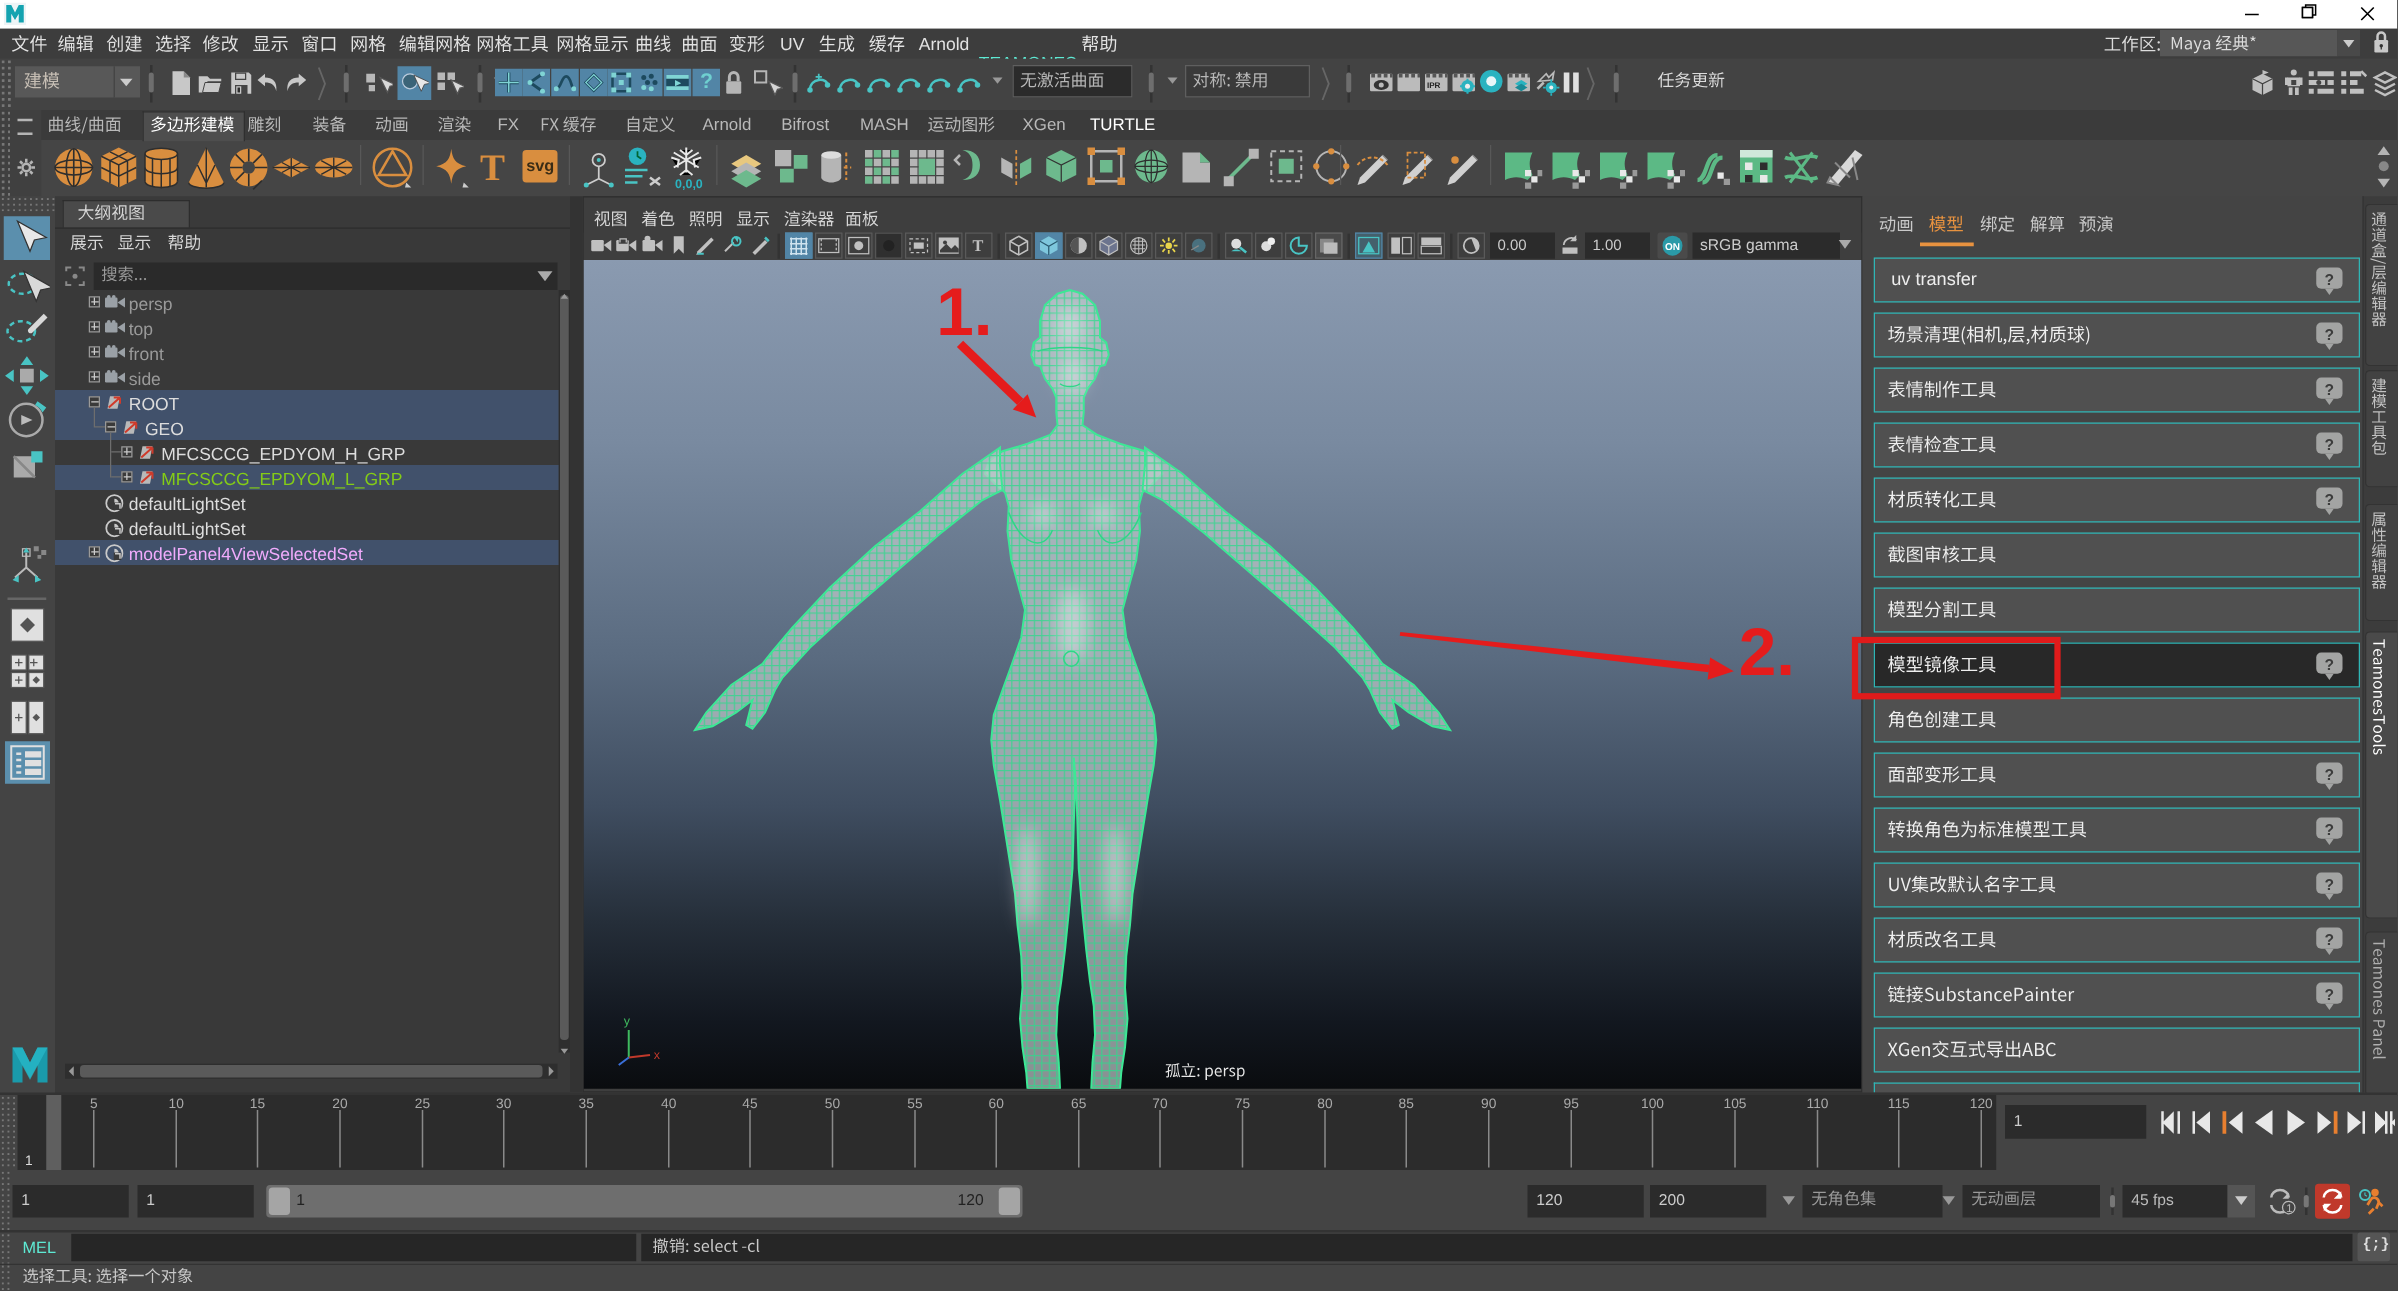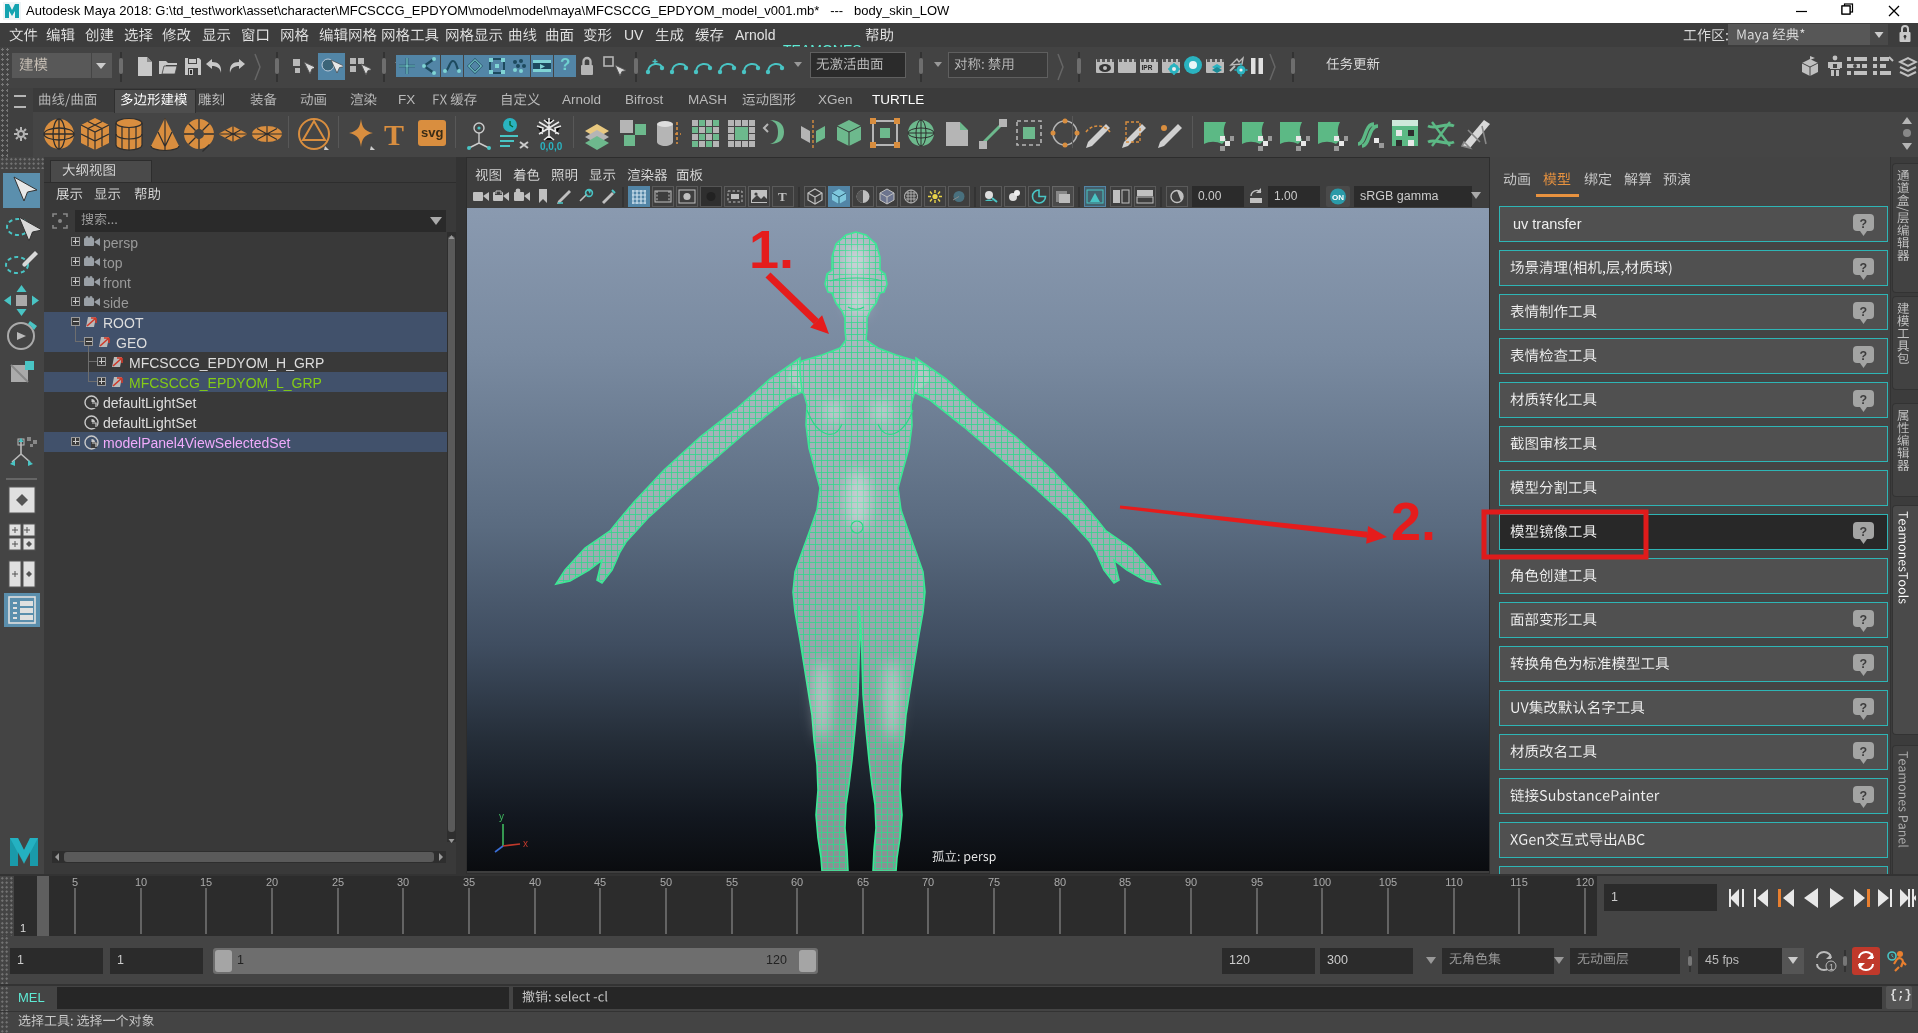--- a/index.html
+++ b/index.html
@@ -4,21 +4,20 @@
 *{box-sizing:content-box;}
 #root{position:relative;width:1918px;height:1033px;overflow:hidden;background:#444444;font-family:'Liberation Sans',sans-serif;}
 div{line-height:1.15;}
 </style></head><body>
 <div id="root">
     <div style="position:absolute;left:0px;top:0px;width:1918px;height:23px;background:#ffffff"></div>
     <svg style="position:absolute;left:3px;top:2px;width:18px;height:18px;" viewBox="0 0 18 18">
       <rect x="0" y="0" width="18" height="18" fill="#eef4f6"></rect>
       <path d="M2 16V2h4l3 6 3-6h4v14h-4V9l-3 5-3-5v7z" fill="#14a3b0"></path>
     </svg>
-    <div style="position:absolute;left:26px;top:3px;width:1700px;height:17px;font:13px 'Liberation Sans',sans-serif;color:#000;white-space:nowrap">Autodesk Maya 2018: G:\td_test\work\asset\character\MFCSCCG_EPDYOM\model\model\maya\MFCSCCG_EPDYOM_model_v001.mb*&nbsp;&nbsp;&nbsp;---&nbsp;&nbsp;&nbsp;body_skin_LOW</div>
     <svg style="position:absolute;left:1780px;top:0px;width:138px;height:23px;" viewBox="0 0 138 23">
       <path d="M16 11.5h11" stroke="#000" stroke-width="1.2"></path>
       <rect x="62" y="6" width="8" height="8" fill="none" stroke="#000" stroke-width="1.2"></rect>
       <rect x="64.5" y="4" width="8" height="8" fill="none" stroke="#000" stroke-width="1.2"></rect>
       <rect x="62" y="6" width="8" height="8" fill="#fff" stroke="#000" stroke-width="1.2"></rect>
       <path d="M109 6l10 10M119 6l-10 10" stroke="#000" stroke-width="1.3"></path>
     </svg>
     <div style="position:absolute;left:0px;top:23px;width:1918px;height:24px;background:#3d3d3d"></div>
     <div style="position:absolute;left:624px;top:27px;width:80px;height:16px;font:14px 'Liberation Sans',sans-serif;color:#e2e2e2">UV</div>
     <div style="position:absolute;left:735px;top:27px;width:80px;height:16px;font:14px 'Liberation Sans',sans-serif;color:#e2e2e2">Arnold</div>
@@ -1165,21 +1164,21 @@
     <div style="position:absolute;left:110px;top:948px;width:93px;height:26px;background:#2b2b2b"></div>
     <div style="position:absolute;left:117px;top:953px;width:60px;height:16px;font:12.5px 'Liberation Sans',sans-serif;color:#ccc">1</div>
     <div style="position:absolute;left:213px;top:948px;width:605px;height:26px;background:#6e6e6e;border-radius:3px"></div>
     <div style="position:absolute;left:215px;top:950px;width:17px;height:22px;background:#a5a5a5;border-radius:3px"></div>
     <div style="position:absolute;left:237px;top:953px;width:30px;height:16px;font:12.5px 'Liberation Sans',sans-serif;color:#222">1</div>
     <div style="position:absolute;left:766px;top:953px;width:34px;height:16px;font:12.5px 'Liberation Sans',sans-serif;color:#222">120</div>
     <div style="position:absolute;left:799px;top:950px;width:17px;height:22px;background:#a5a5a5;border-radius:3px"></div>
     <div style="position:absolute;left:1222px;top:948px;width:93px;height:26px;background:#2b2b2b"></div>
     <div style="position:absolute;left:1229px;top:953px;width:60px;height:16px;font:12.5px 'Liberation Sans',sans-serif;color:#ccc">120</div>
     <div style="position:absolute;left:1320px;top:948px;width:93px;height:26px;background:#2b2b2b"></div>
-    <div style="position:absolute;left:1327px;top:953px;width:60px;height:16px;font:12.5px 'Liberation Sans',sans-serif;color:#ccc">300</div>
+    <div style="position:absolute;left:1327px;top:953px;width:60px;height:16px;font:12.5px 'Liberation Sans',sans-serif;color:#ccc">200</div>
     <svg style="position:absolute;left:1424px;top:955px;width:14px;height:12px;" viewBox="0 0 14 12">
       <path d="M2 2l5 7 5-7z" fill="#999"></path>
     </svg>
     <div style="position:absolute;left:1442px;top:948px;width:112px;height:26px;background:#2b2b2b"></div>
     <svg style="position:absolute;left:1552px;top:955px;width:14px;height:12px;" viewBox="0 0 14 12">
       <path d="M2 2l5 7 5-7z" fill="#999"></path>
     </svg>
     <div style="position:absolute;left:1570px;top:948px;width:110px;height:26px;background:#2b2b2b"></div>
     <div style="position:absolute;left:1689px;top:950px;width:2px;height:22px;background:#333"></div>
     <div style="position:absolute;left:1688px;top:956px;width:4px;height:10px;background:#777;border-radius:2px"></div>

